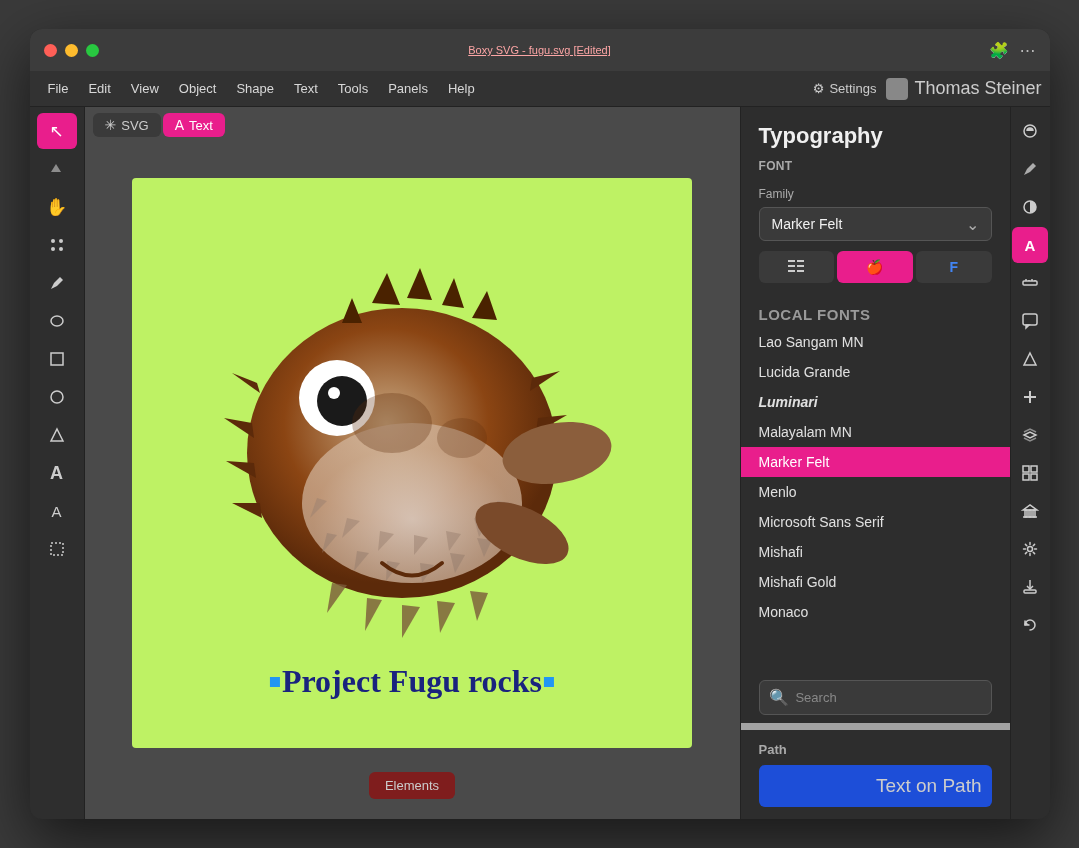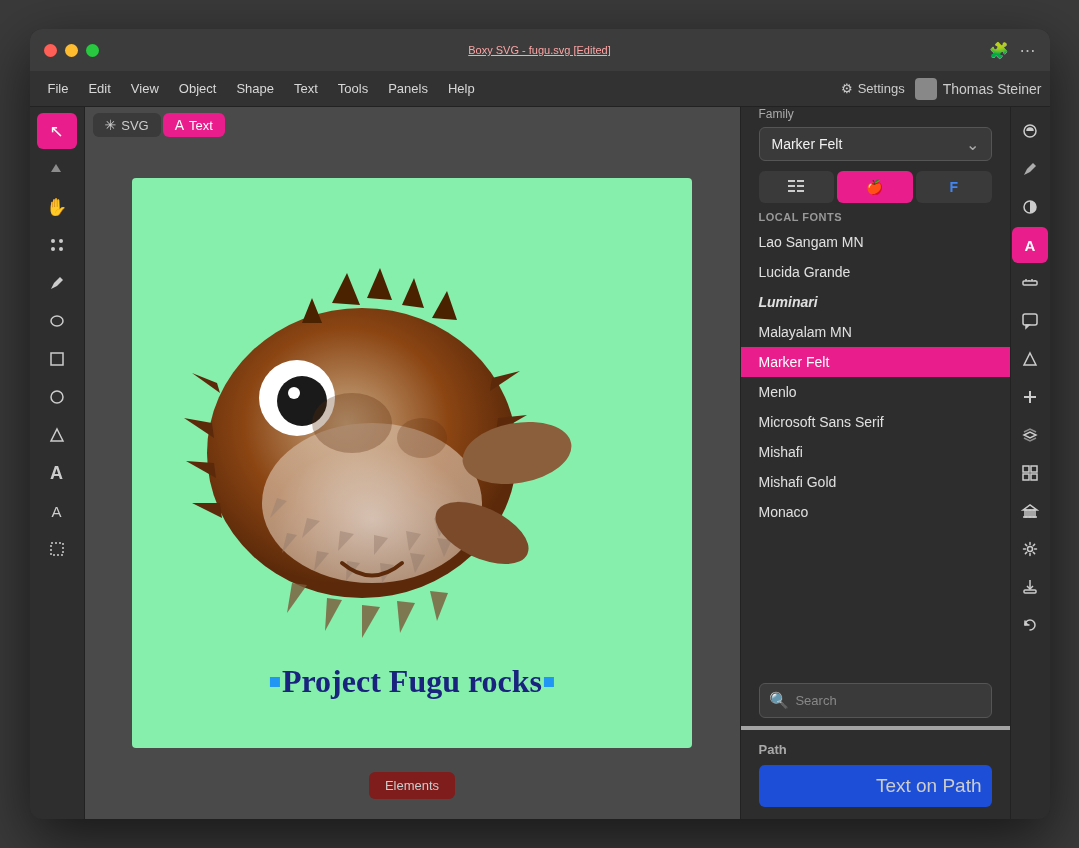--- a/index.html
+++ b/index.html
@@ -94,21 +94,21 @@
       gap: 5px;
       color: #ccc;
       font-size: 13px;
       cursor: pointer;
     }
     .user-btn {
       display: flex;
       align-items: center;
       gap: 6px;
       color: #ccc;
-      font-size: 14px;
+      font-size: 18px;
       cursor: pointer;
     }
     .user-avatar {
       width: 22px;
       height: 22px;
       background: #888;
       border-radius: 4px;
     }
     
     .main-content {
@@ -166,27 +166,28 @@
       display: flex;
       align-items: center;
       gap: 5px;
       cursor: pointer;
       font-size: 13px;
       color: #ccc;
     }
     .canvas-tab .tab-icon { font-size: 14px; }
     .canvas-tab.text-tab { background: #e91e8c; color: white; }
     .svg-canvas {
-      background: #86efac;
+      background: #bef264;
       border-radius: 4px;
       width: 560px;
       height: 570px;
       position: relative;
       display: flex;
       align-items: center;
+      justify-content: center;
       overflow: hidden;
     }
     
     .elements-btn {
       position: absolute;
       bottom: 20px;
       background: #7f1d1d;
       color: #ccc;
       padding: 6px 16px;
       border-radius: 6px;
@@ -271,24 +272,25 @@
     }
     .font-tab.active { background: #e91e8c; color: white; }
     
     .font-list-section {
       flex: 1;
       overflow: hidden;
       padding: 0;
     }
     .font-list-label {
       color: #999;
-      font-size: 11px;
+      font-size: 15px;
       font-weight: 600;
       padding: 8px 18px 4px;
       letter-spacing: 0.5px;
+      margin-top: 15px;
     }
     .font-list {
       overflow-y: auto;
       max-height: 310px;
     }
     .font-item {
       padding: 7px 18px;
       color: #e0e0e0;
       font-size: 14px;
       cursor: pointer;
@@ -313,21 +315,21 @@
       border: none;
       color: #ccc;
       font-size: 13px;
       outline: none;
       flex: 1;
     }
     .search-box input::placeholder { color: #888; }
     
     .path-section {
       padding: 12px 18px;
-      border-top: 4px solid #a3a3a3;
+      border-top: 7px solid #a3a3a3;
     }
     .path-label {
       color: #aaa;
       font-size: 13px;
       font-weight: 600;
       margin-bottom: 8px;
     }
     .text-on-path-btn {
       width: 100%;
       background: #1d4ed8;
@@ -574,20 +576,24 @@
             <span>Project Fugu rocks</span>
             <span class="selection-handle handle-right"></span>
           </span>
         </div>
       </div>
 
       <div class="elements-btn">Elements</div>
     </div>
 
     <div class="right-panel">
+      <div class="panel-header">
+        <div class="panel-title">Typography</div>
+        <div class="section-label">Font</div>
+      </div>
 
       <div class="family-section">
         <div class="family-label">Family</div>
         <div class="family-select-wrapper">
           <select>
             <option>Marker Felt</option>
           </select>
         </div>
       </div>
 

